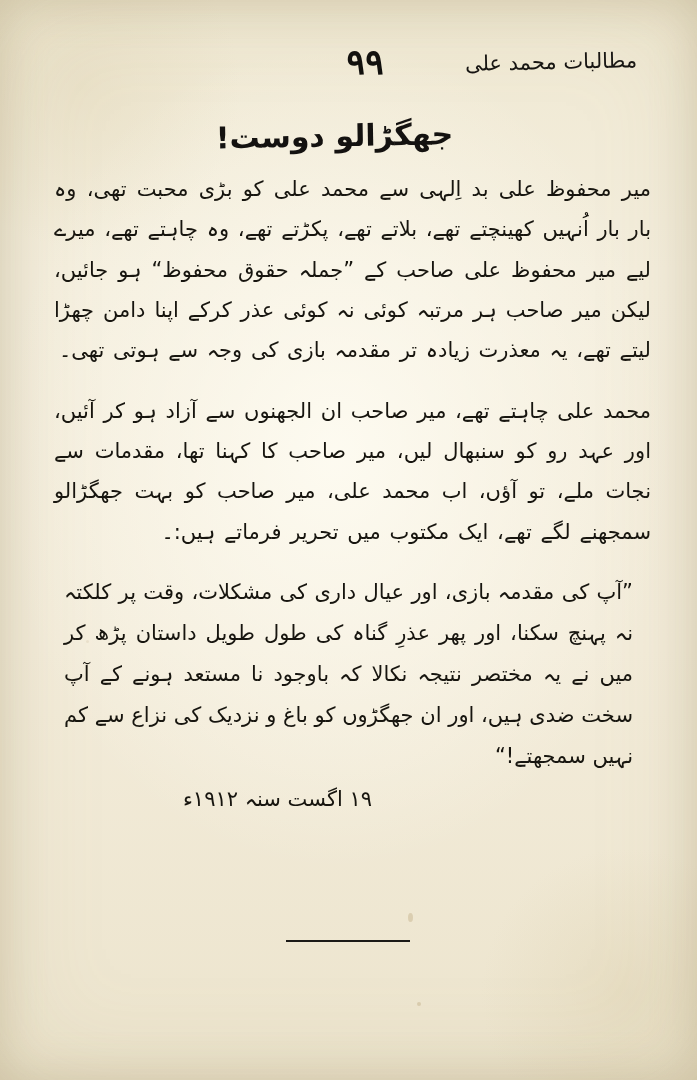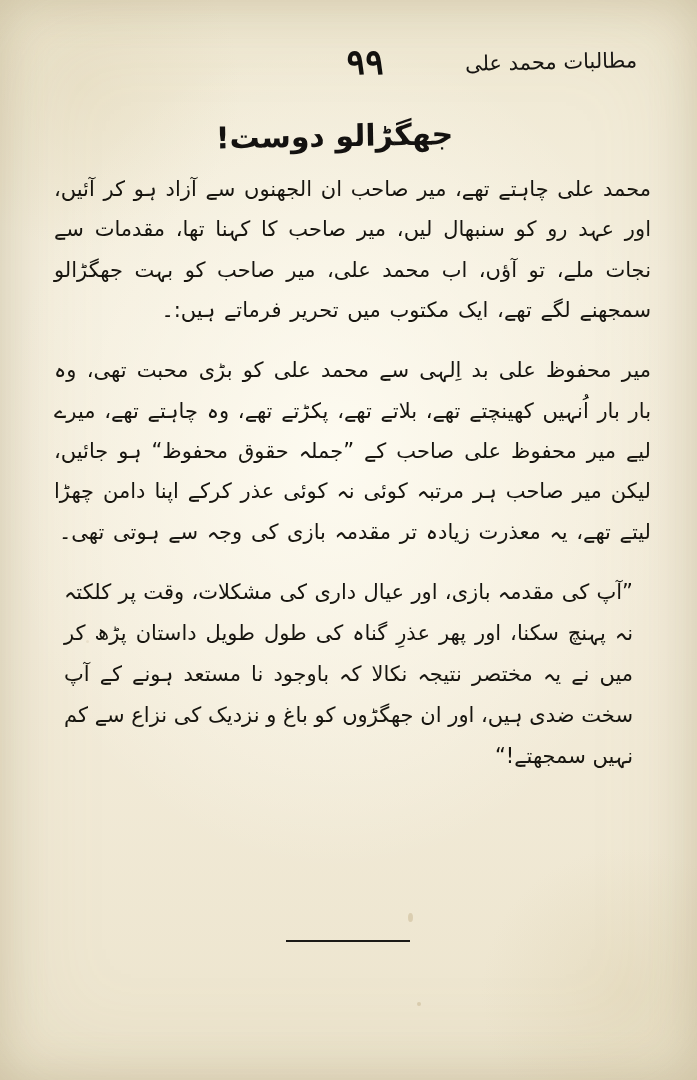--- a/index.html
+++ b/index.html
@@ -137,24 +137,25 @@
   <div class="speck" style="left:86px;top:640px;width:3px;height:3px;opacity:.5;"></div>
 
   <div class="header">
     <div class="header-title">مطالبات محمد علی</div>
     <div class="page-number">٩٩</div>
   </div>
 
   <div class="content">
     <h1 class="doc-title">جھگڑالو دوست!</h1>
 
+    <p class="para">میر محفوظ علی بد اِلہی سے محمد علی کو بڑی محبت تھی، وہ بار بار اُنہیں کھینچتے تھے، بلاتے تھے، پکڑتے تھے، وہ چاہتے تھے، میرے لیے میر محفوظ علی صاحب کے ”جملہ حقوق محفوظ“ ہو جائیں، لیکن میر صاحب ہر مرتبہ کوئی نہ کوئی عذر کرکے اپنا دامن چھڑا لیتے تھے، یہ معذرت زیادہ تر مقدمہ بازی کی وجہ سے ہوتی تھی۔</p>
+
     <p class="para">محمد علی چاہتے تھے، میر صاحب ان الجھنوں سے آزاد ہو کر آئیں، اور عہد رو کو سنبھال لیں، میر صاحب کا کہنا تھا، مقدمات سے نجات ملے، تو آؤں، اب محمد علی، میر صاحب کو بہت جھگڑالو سمجھنے لگے تھے، ایک مکتوب میں تحریر فرماتے ہیں:۔</p>
-
-    <p class="para">میر محفوظ علی بد اِلہی سے محمد علی کو بڑی محبت تھی، وہ بار بار اُنہیں کھینچتے تھے، بلاتے تھے، پکڑتے تھے، وہ چاہتے تھے، میرے لیے میر محفوظ علی صاحب کے ”جملہ حقوق محفوظ“ ہو جائیں، لیکن میر صاحب ہر مرتبہ کوئی نہ کوئی عذر کرکے اپنا دامن چھڑا لیتے تھے، یہ معذرت زیادہ تر مقدمہ بازی کی وجہ سے ہوتی تھی۔</p>
 
     <p class="quote-block">”آپ کی مقدمہ بازی، اور عیال داری کی مشکلات، وقت پر کلکتہ نہ پہنچ سکنا، اور پھر عذرِ گناہ کی طول طویل داستان پڑھ کر میں نے یہ مختصر نتیجہ نکالا کہ باوجود نا مستعد ہونے کے آپ سخت ضدی ہیں، اور ان جھگڑوں کو باغ و نزدیک کی نزاع سے کم نہیں سمجھتے!“</p>
 
+    <div class="signature-date">١٩ اگست سنہ ١٩١٢ء</div>
   </div>
 
   <div class="rule"></div>
 
   <div class="edge-shadow"></div>
 </div>
 
 </body></html>

